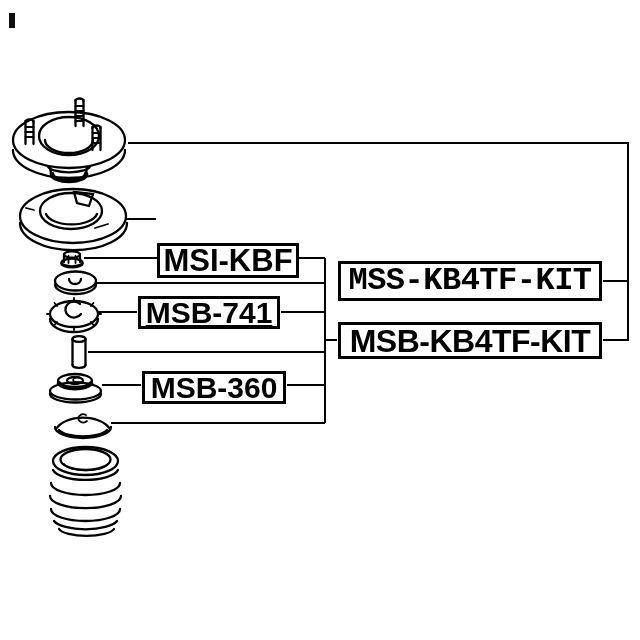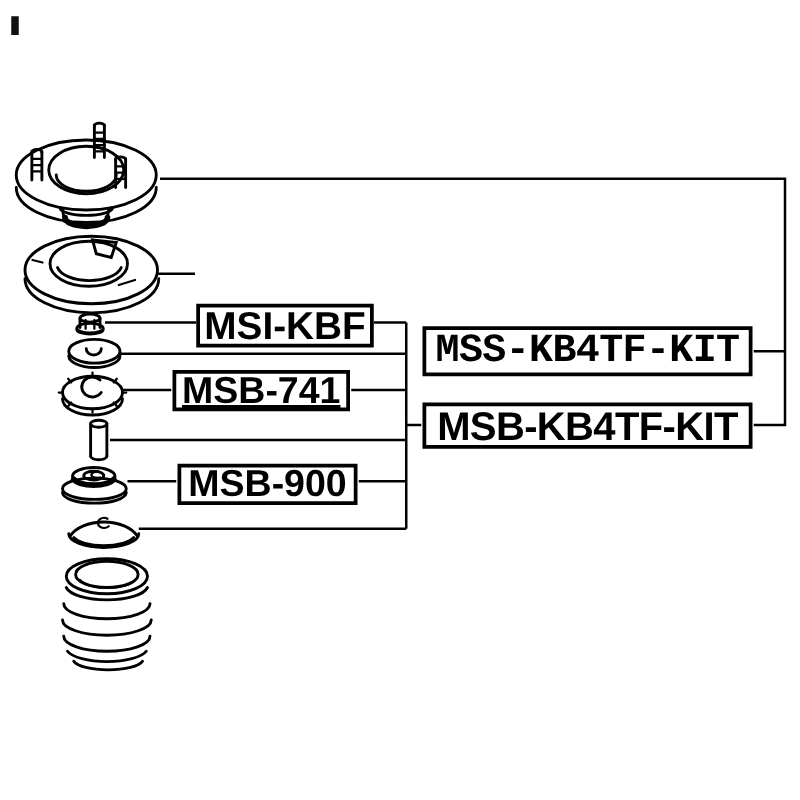--- a/index.html
+++ b/index.html
@@ -137,20 +137,20 @@
       <path d="M51 509 A34.5 12 0 0 0 120 509"></path>
       <path d="M54 521 A32.5 11 0 0 0 117 521"></path>
       <path d="M59 529 A28 8.5 0 0 0 114 529"></path>
     </g>
   </svg>
 
   <div class="part-label" id="lbl-msi-kbf">MSI-KBF</div>
 
   <div class="part-label" id="lbl-msb-741">MSB-741</div>
 
-  <div class="part-label" id="lbl-msb-740">MSB-900</div>
+  <div class="part-label" id="lbl-msb-740">MSB-360</div>
 
   <div class="part-label" id="lbl-mss-kb4tf-kit">MSS-KB4TF-KIT</div>
 
   <div class="part-label" id="lbl-msb-kb4tf-kit">MSB-KB4TF-KIT</div>
 
   <div id="corner-mark"></div>
 </div>
 
 </body></html>

